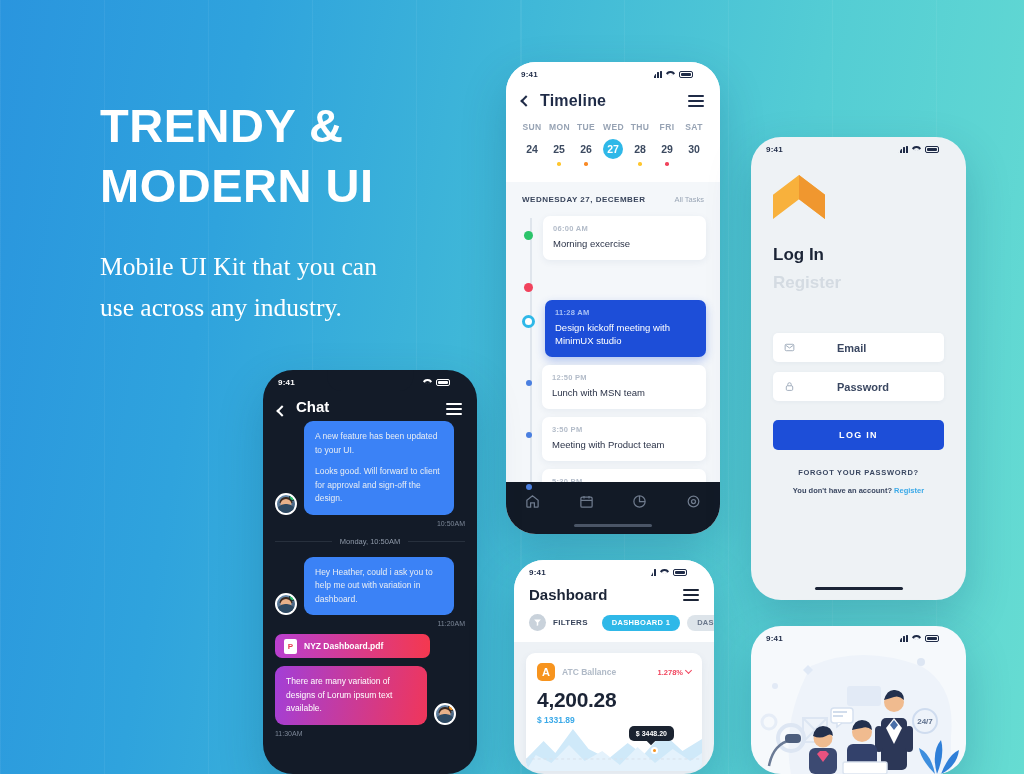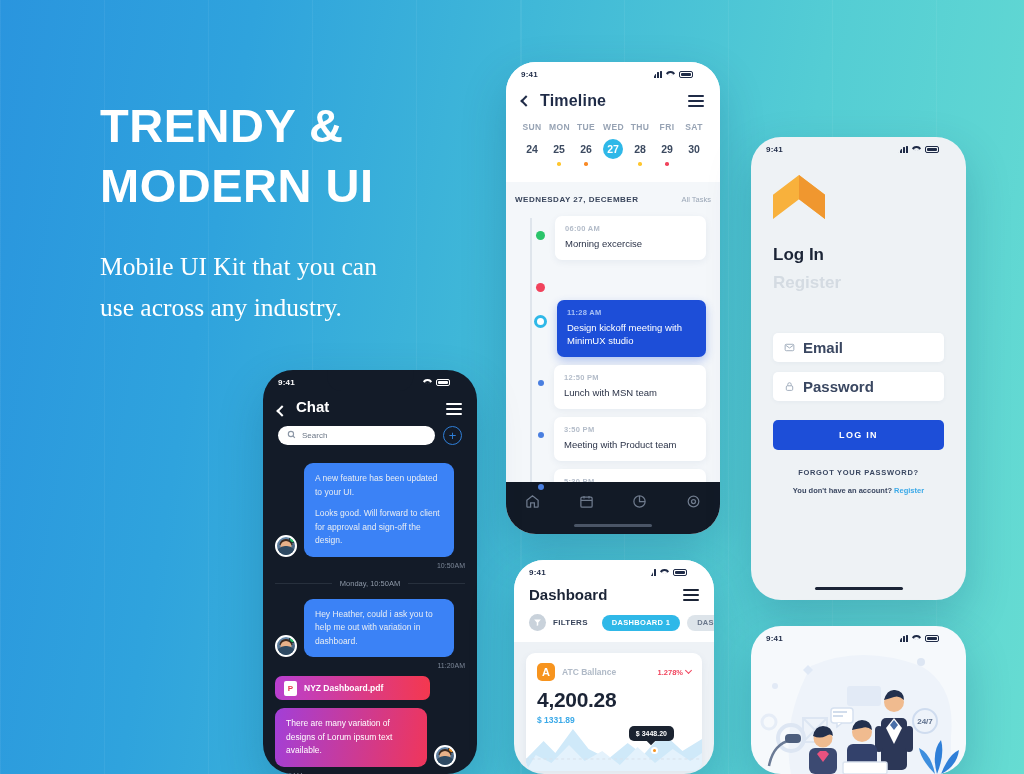--- a/index.html
+++ b/index.html
@@ -46,24 +46,24 @@
   .tl-top { display:flex; align-items:center; gap:10px; color:#1f2b47; }
   .tl-top h2 { font-size:16px; font-weight:bold; flex:1; letter-spacing:.2px; }
   .week, .dates { display:flex; justify-content:space-between; margin-top:12px; }
   .week span { font-size:8.5px; color:#97a3b4; font-weight:bold; letter-spacing:.4px; width:20px; text-align:center; }
   .dates { margin-top:7px; padding-bottom:16px; }
   .dcell { width:20px; display:flex; flex-direction:column; align-items:center; gap:3px; }
   .dcell b { font-size:10.5px; color:#3c4a60; font-weight:bold; width:20px; height:20px;
       display:flex; align-items:center; justify-content:center; border-radius:50%; }
   .dcell.sel b { background:#2fb8e8; color:#fff; }
   .dot { width:3.5px; height:3.5px; border-radius:50%; }
-  .tl-sub { display:flex; align-items:center; justify-content:space-between; padding:13px 9px 8px; }
+  .tl-sub { display:flex; align-items:center; justify-content:space-between; padding:13px 16px 8px; }
   .tl-sub .d { font-size:8px; font-weight:bold; color:#39455c; letter-spacing:.5px; }
   .tl-sub .a { font-size:7.5px; color:#9aa6b6; }
-  .tl-list { padding:4px 14px 0 30px; position:relative; }
+  .tl-list { padding:4px 14px 0 18px; position:relative; }
   .tl-line { position:absolute; left:24px; top:6px; bottom:0; width:1.5px; background:#dfe5ec; }
   .tl-item { display:flex; align-items:flex-start; gap:10px; margin-bottom:8px; position:relative; }
   .tl-bullet { width:9px; height:9px; border-radius:50%; margin-top:15px; flex:none; z-index:2; }
   .tl-bullet.ring { width:13px; height:13px; background:#fff; border:3.5px solid #2fb8e8; margin-left:-2px; }
   .tl-card { flex:1; background:#fff; border-radius:7px; padding:8px 10px 10px;
      box-shadow:0 2px 7px rgba(40,70,110,0.07); }
   .tl-card .tm { font-size:7.5px; color:#b3bcc9; font-weight:bold; letter-spacing:.3px; }
   .tl-card .tt { font-size:9.5px; color:#2b3348; margin-top:4px; line-height:13px; }
   .tl-card.active { background:#1d4ed8; box-shadow:0 4px 10px rgba(29,78,216,0.3); }
   .tl-card.active .tm { color:#a8c0f5; }
@@ -78,21 +78,21 @@
   #login .body { padding:38px 22px 0; }
   .logo { width:52px; height:44px; position:relative; margin-bottom:26px; }
   .logo .l1 { position:absolute; inset:0;
       background:#f8b13c; clip-path:polygon(0 45%,50% 0,100% 45%,100% 100%,50% 55%,0 100%); }
   .logo .l2 { position:absolute; inset:0;
       background:#f0972f; clip-path:polygon(50% 0,100% 45%,100% 100%,50% 55%); }
   .tabs-auth h3 { font-size:17px; font-weight:bold; color:#1b2436; }
   .tabs-auth h4 { font-size:17px; font-weight:bold; color:#d4dbe2; margin-top:8px; }
   .field { background:#fff; border-radius:5px; height:29px; display:flex; align-items:center;
       gap:8px; padding:0 11px; margin-bottom:10px; box-shadow:0 1px 4px rgba(40,70,110,0.05); }
-  .field span.lb { font-size:15px; color:#3a4761; font-weight:bold; }
+  .field span.lb { font-size:11px; color:#3a4761; font-weight:bold;margin-left:34px; }
   .btn-login { background:#1d4ed8; color:#fff; height:30px; border-radius:5px; border:none;
       width:100%; font-size:9px; font-weight:bold; letter-spacing:1.3px; margin-top:9px;
       font-family:inherit; cursor:pointer; }
   .forgot { text-align:center; font-size:7.5px; font-weight:bold; color:#3a4761;
       letter-spacing:.7px; margin-top:18px; }
   .noacct { text-align:center; font-size:7.5px; font-weight:bold; color:#3a4761; margin-top:9px; }
   .noacct b { color:#3aa9e8; }
   
   #chat { left:263px; top:370px; width:214px; height:404px; background:#131b28; color:#fff; }
   #chat .hdr { padding:28px 15px 0; display:flex; align-items:flex-end; gap:10px; }
@@ -392,32 +392,20 @@
   </div>
   <div class="hdr">
     <div class="chev-l"></div>
     <h2>Chat</h2>
     <div class="hamb">
         <span></span>
         <span></span>
         <span></span>
       </div>
   </div>
-  <div class="searchrow">
-    <div class="searchbox">
-      <span style="color:#8c97a6">
-        <svg width="9" height="9" viewBox="0 0 24 24" fill="none" stroke="currentColor" stroke-width="3">
-            <circle cx="10.5" cy="10.5" r="7"></circle>
-            <path d="M16 16l5 5"></path>
-          </svg>
-      </span>
-      <span>Search</span>
-    </div>
-    <div class="plus">+</div>
-  </div>
 
   <div class="msgs">
     <div class="row">
       <div class="avatar">
         <span class="hair"></span>
           <span class="face"></span>
           <span class="body2"></span>
         <span class="pres" style="background:#2bc46a"></span>
       </div>
       <div class="bubble">

